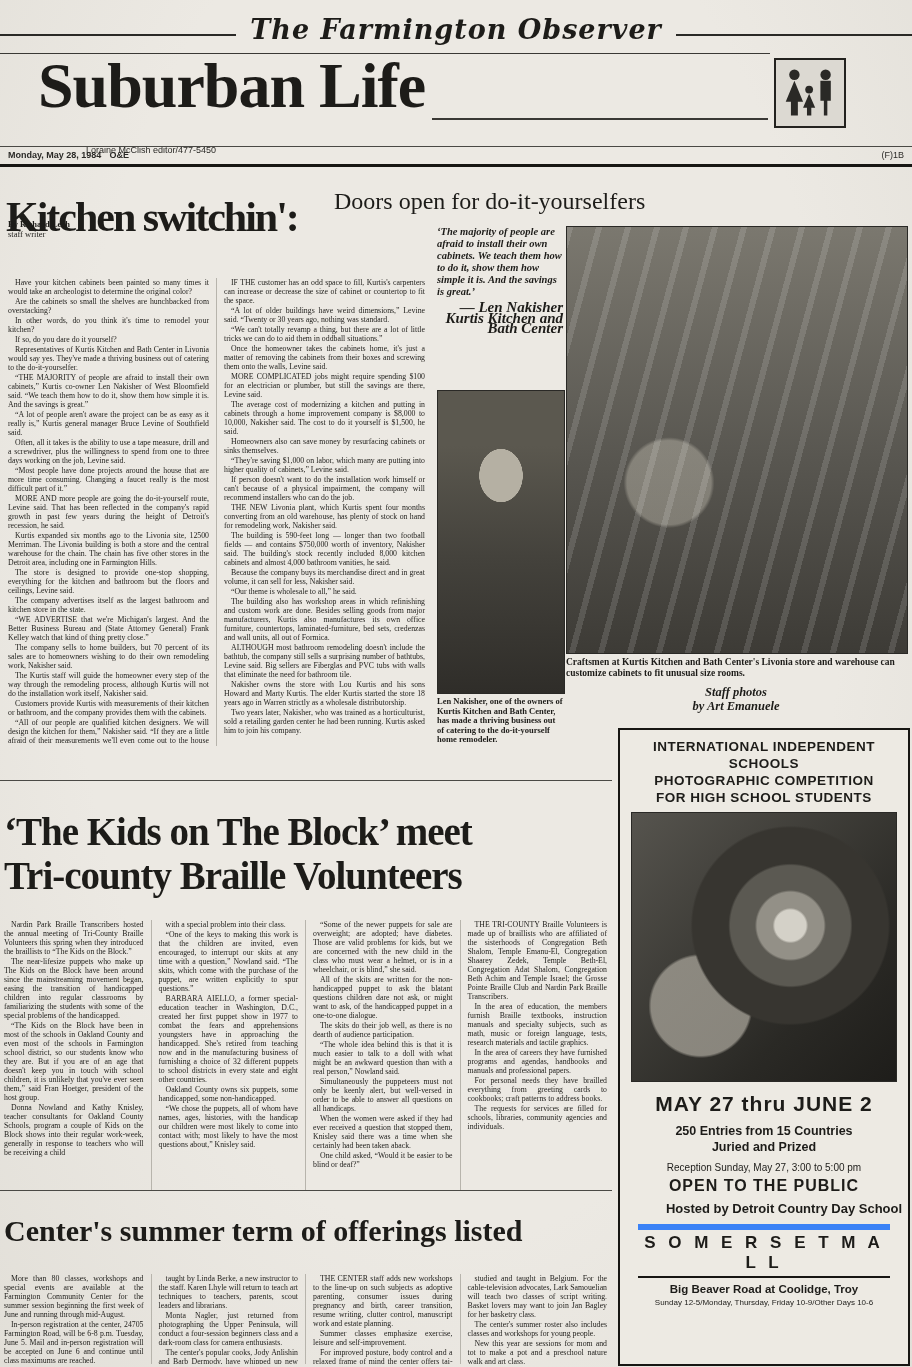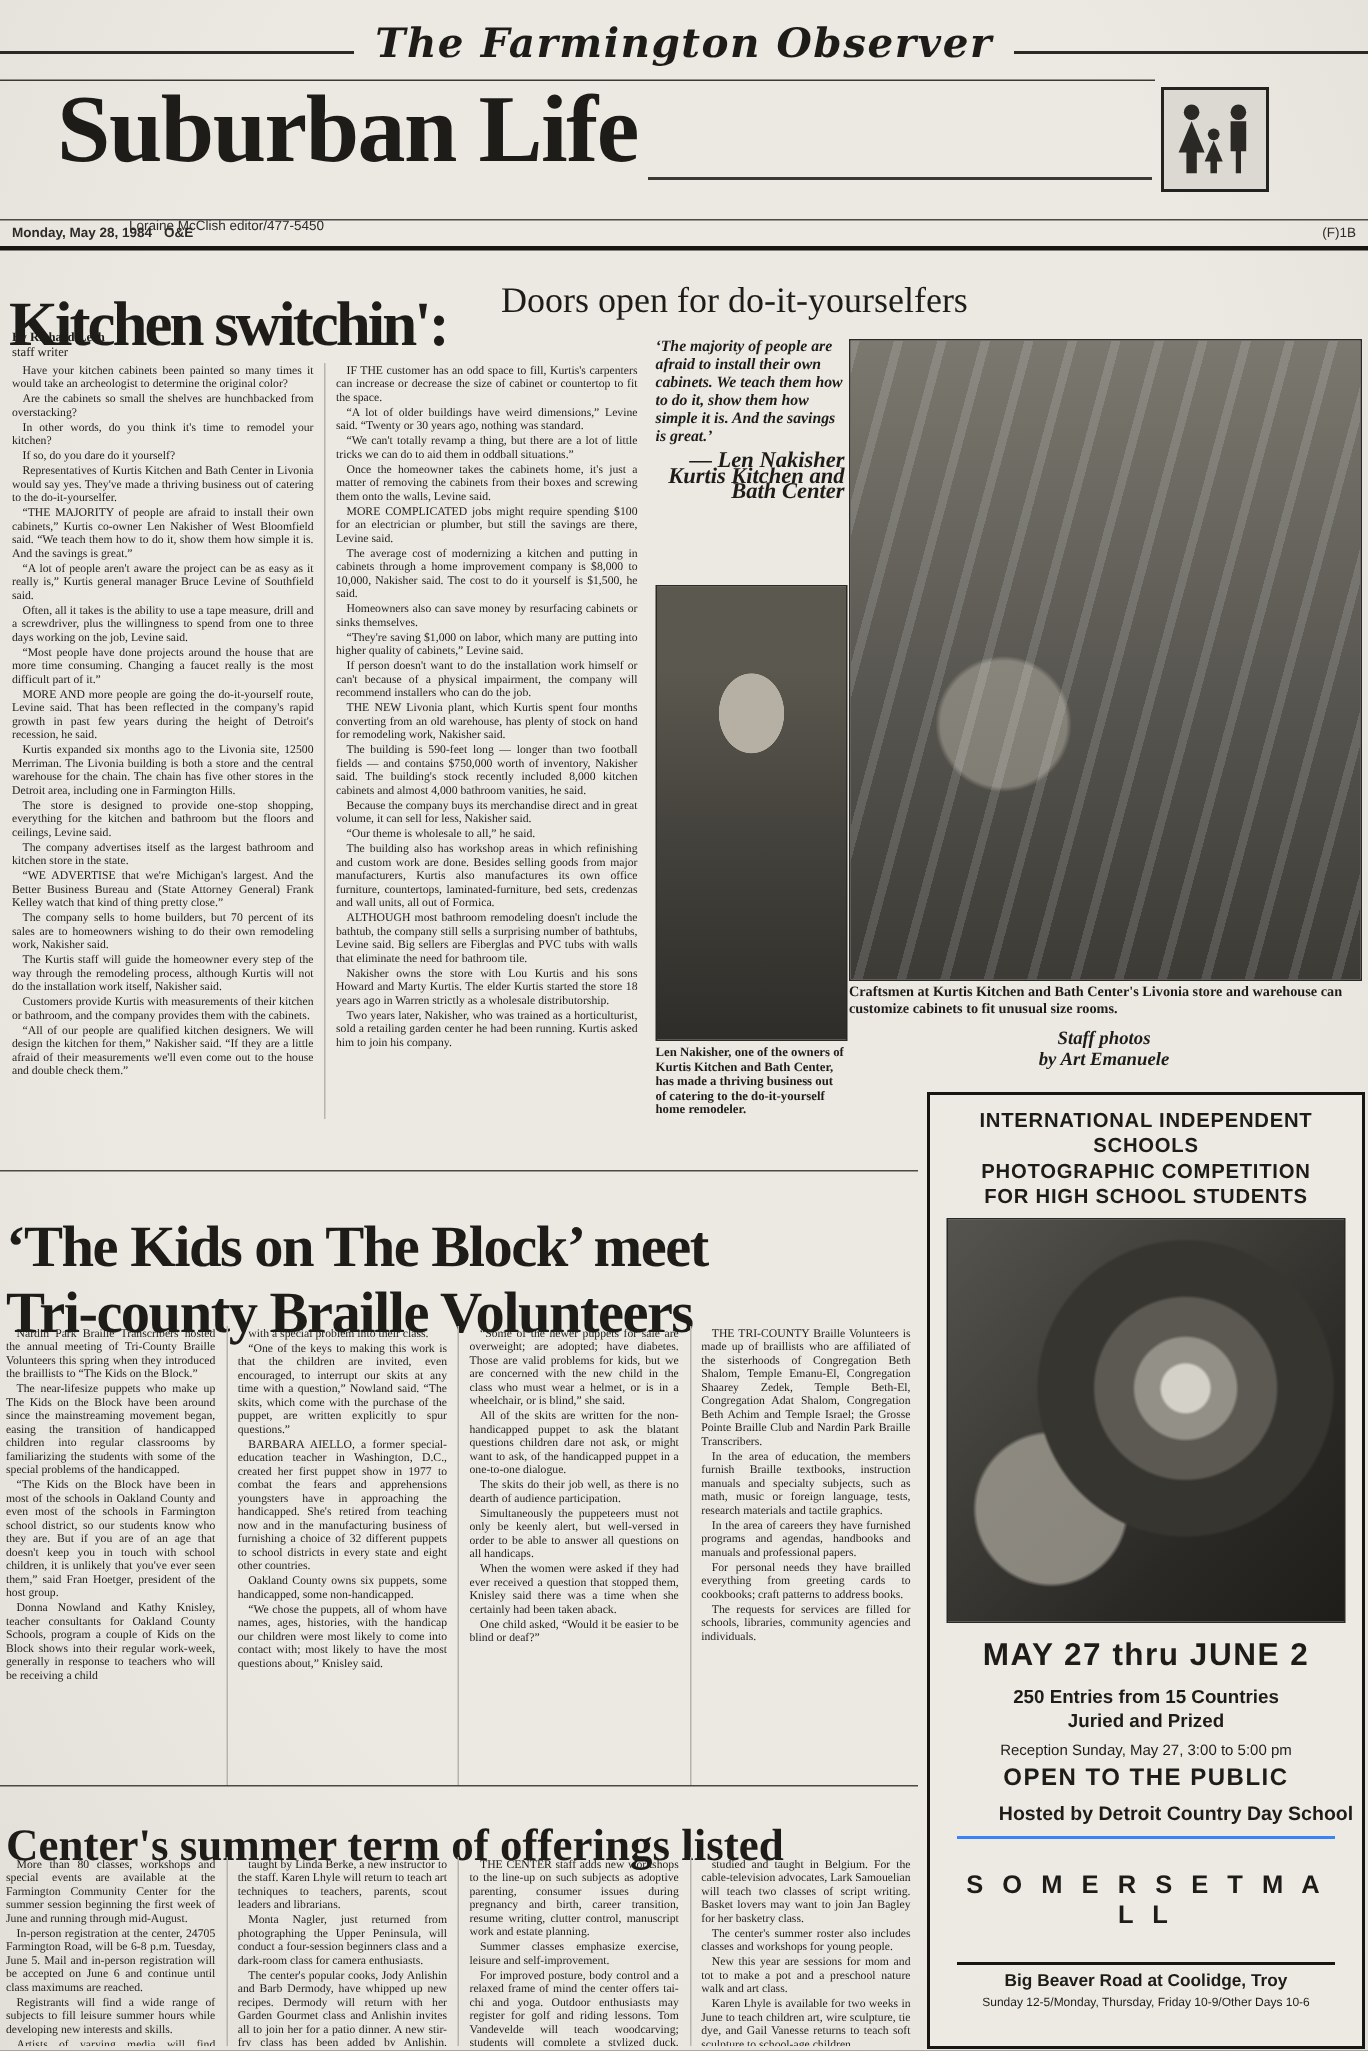--- a/index.html
+++ b/index.html
@@ -24,21 +24,21 @@
   .page-marker{margin-left:auto;font-weight:normal;}
   .heavy-rule{position:absolute;top:164px;left:0;width:100%;height:3px;background:#171613;}
   
   .kitchen-head{position:absolute;top:168px;left:6px;font-size:42px;font-weight:bold;letter-spacing:-2px;line-height:1;}
   .kitchen-sub{position:absolute;top:188px;left:334px;font-size:24px;letter-spacing:0;}
   .byline{position:absolute;top:219px;left:8px;font-size:8.5px;line-height:10px;}
   .byline .by{font-weight:bold;}
   .body-cols{display:flex;}
   .body-cols .col{flex:1;padding-right:7px;overflow:hidden;}
   .body-cols .col + .col{border-left:1px solid #b7b4ac;padding-left:7px;}
-  .bodytext{font-size:7.8px;line-height:9px;text-align:justify;}
+  .bodytext{font-size:7.8px;line-height:9px;text-align:justify;margin-top:36px;}
   .bodytext .para{margin:0 0 1px;text-indent:7px;}
   .kitchen-cols{position:absolute;top:242px;left:8px;width:424px;height:504px;}
   .quote-box{position:absolute;top:226px;left:437px;width:126px;height:160px;}
   .quote-text{font-size:10.5px;line-height:12px;font-weight:bold;font-style:italic;}
   .quote-attr{margin-top:4px;text-align:right;font-size:15px;font-weight:bold;font-style:italic;line-height:10.5px;}
   .photo{border:1px solid #2a2926;}
   .photo-a{position:absolute;top:390px;left:437px;width:126px;height:302px;
            background:radial-gradient(ellipse 36px 44px at 50% 28%, #b5b0a3 0 60%, rgba(0,0,0,0) 61%),
                       linear-gradient(180deg,#5b584f 0 18%,#44423c 55%,#2f2d29 100%);}
   .caption-a{position:absolute;top:697px;left:437px;width:126px;font-size:8.5px;line-height:9.5px;font-weight:bold;}
@@ -66,22 +66,22 @@
   .ad-photo{margin-top:6px;width:264px;height:268px;border:1px solid #2a2926;
             background:radial-gradient(circle at 60% 42%, #d4d1c8 0 7%, #939087 8% 15%, #5b5952 16% 27%, #373530 28% 44%, rgba(0,0,0,0) 45%),
                        radial-gradient(circle at 26% 72%, rgba(160,156,146,.8) 0 18%, rgba(0,0,0,0) 19%),
                        linear-gradient(135deg,#56544e 0,#2a2925 70%,#1e1d1a 100%);}
   .ad-dates{margin-top:10px;font-weight:bold;font-size:21px;letter-spacing:1px;}
   .ad-entries{margin-top:8px;font-weight:bold;font-size:12.5px;}
   .ad-juried{margin-top:2px;font-weight:bold;font-size:12.5px;}
   .ad-reception{margin-top:8px;font-size:10px;}
   .ad-open{margin-top:4px;font-weight:bold;font-size:16px;letter-spacing:1px;}
   .ad-hosted{margin-top:6px;font-weight:bold;font-size:13px;padding-left:40px;}
-  .ad-mall{margin-top:8px;width:252px;border-top:2px solid #3b82f6;border-bottom:2px solid #171613;
-           padding:21px 0;font-weight:bold;font-size:17px;letter-spacing:4px;}
+  .ad-mall{margin-top:8px;width:252px;border-top:6px solid #3b82f6;border-bottom:2px solid #171613;
+           padding:3px 0;font-weight:bold;font-size:17px;letter-spacing:4px;}
   .ad-address{margin-top:5px;font-weight:bold;font-size:11.5px;}
   .ad-hours{margin-top:3px;font-size:8px;}
 </style>
 </head>
 <body>
 
 <div class="page">
 
   <div class="paper-row">
     <div class="mast-rule"></div>
@@ -197,20 +197,21 @@
         <p class="para">with a special problem into their class.</p>
         <p class="para">“One of the keys to making this work is that the children are invited, even encouraged, to interrupt our skits at any time with a question,” Nowland said. “The skits, which come with the purchase of the puppet, are written explicitly to spur questions.”</p>
         <p class="para">BARBARA AIELLO, a former special-education teacher in Washington, D.C., created her first puppet show in 1977 to combat the fears and apprehensions youngsters have in approaching the handicapped. She's retired from teaching now and in the manufacturing business of furnishing a choice of 32 different puppets to school districts in every state and eight other countries.</p>
         <p class="para">Oakland County owns six puppets, some handicapped, some non-handicapped.</p>
         <p class="para">“We chose the puppets, all of whom have names, ages, histories, with the handicap our children were most likely to come into contact with; most likely to have the most questions about,” Knisley said.</p>
       </div>
     <div class="col bodytext">
         <p class="para">“Some of the newer puppets for sale are overweight; are adopted; have diabetes. Those are valid problems for kids, but we are concerned with the new child in the class who must wear a helmet, or is in a wheelchair, or is blind,” she said.</p>
         <p class="para">All of the skits are written for the non-handicapped puppet to ask the blatant questions children dare not ask, or might want to ask, of the handicapped puppet in a one-to-one dialogue.</p>
         <p class="para">The skits do their job well, as there is no dearth of audience participation.</p>
+        <p class="para">“The whole idea behind this is that it is much easier to talk to a doll with what might be an awkward question than with a real person,” Nowland said.</p>
         <p class="para">Simultaneously the puppeteers must not only be keenly alert, but well-versed in order to be able to answer all questions on all handicaps.</p>
         <p class="para">When the women were asked if they had ever received a question that stopped them, Knisley said there was a time when she certainly had been taken aback.</p>
         <p class="para">One child asked, “Would it be easier to be blind or deaf?”</p>
       </div>
     <div class="col bodytext">
         <p class="para">THE TRI-COUNTY Braille Volunteers is made up of braillists who are affiliated of the sisterhoods of Congregation Beth Shalom, Temple Emanu-El, Congregation Shaarey Zedek, Temple Beth-El, Congregation Adat Shalom, Congregation Beth Achim and Temple Israel; the Grosse Pointe Braille Club and Nardin Park Braille Transcribers.</p>
         <p class="para">In the area of education, the members furnish Braille textbooks, instruction manuals and specialty subjects, such as math, music or foreign language, tests, research materials and tactile graphics.</p>
         <p class="para">In the area of careers they have furnished programs and agendas, handbooks and manuals and professional papers.</p>
         <p class="para">For personal needs they have brailled everything from greeting cards to cookbooks; craft patterns to address books.</p>
         <p class="para">The requests for services are filled for schools, libraries, community agencies and individuals.</p>

